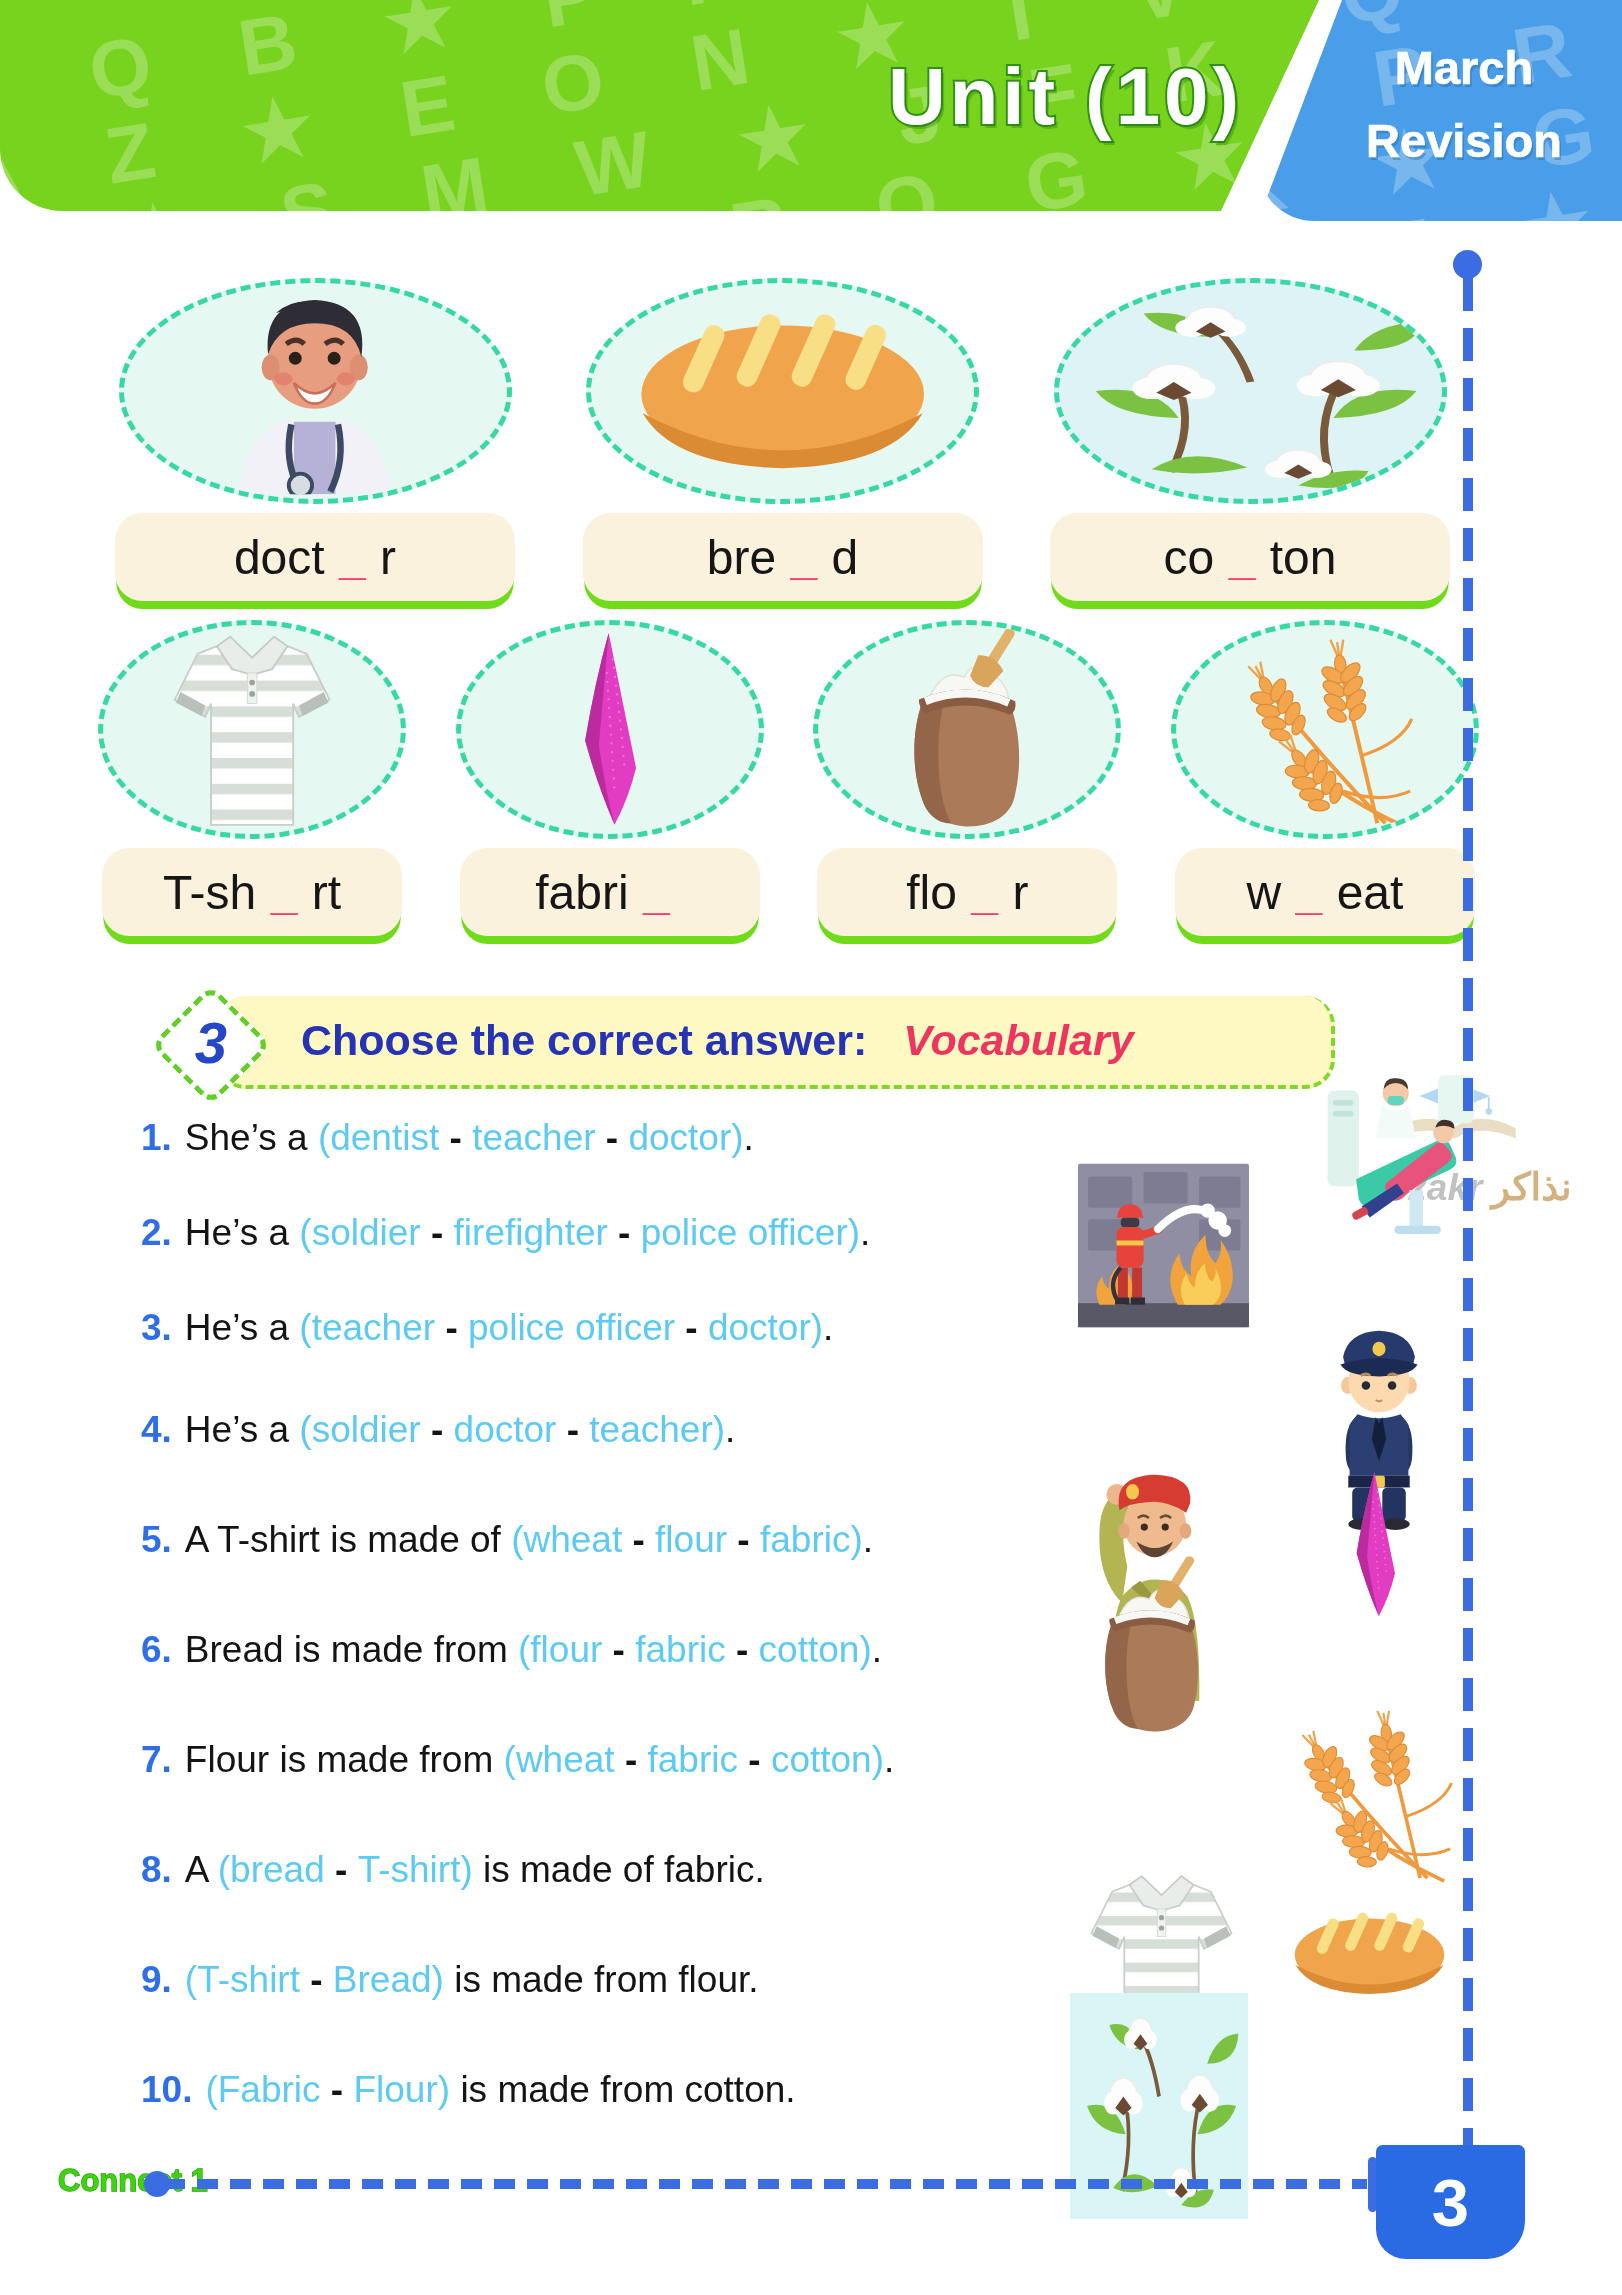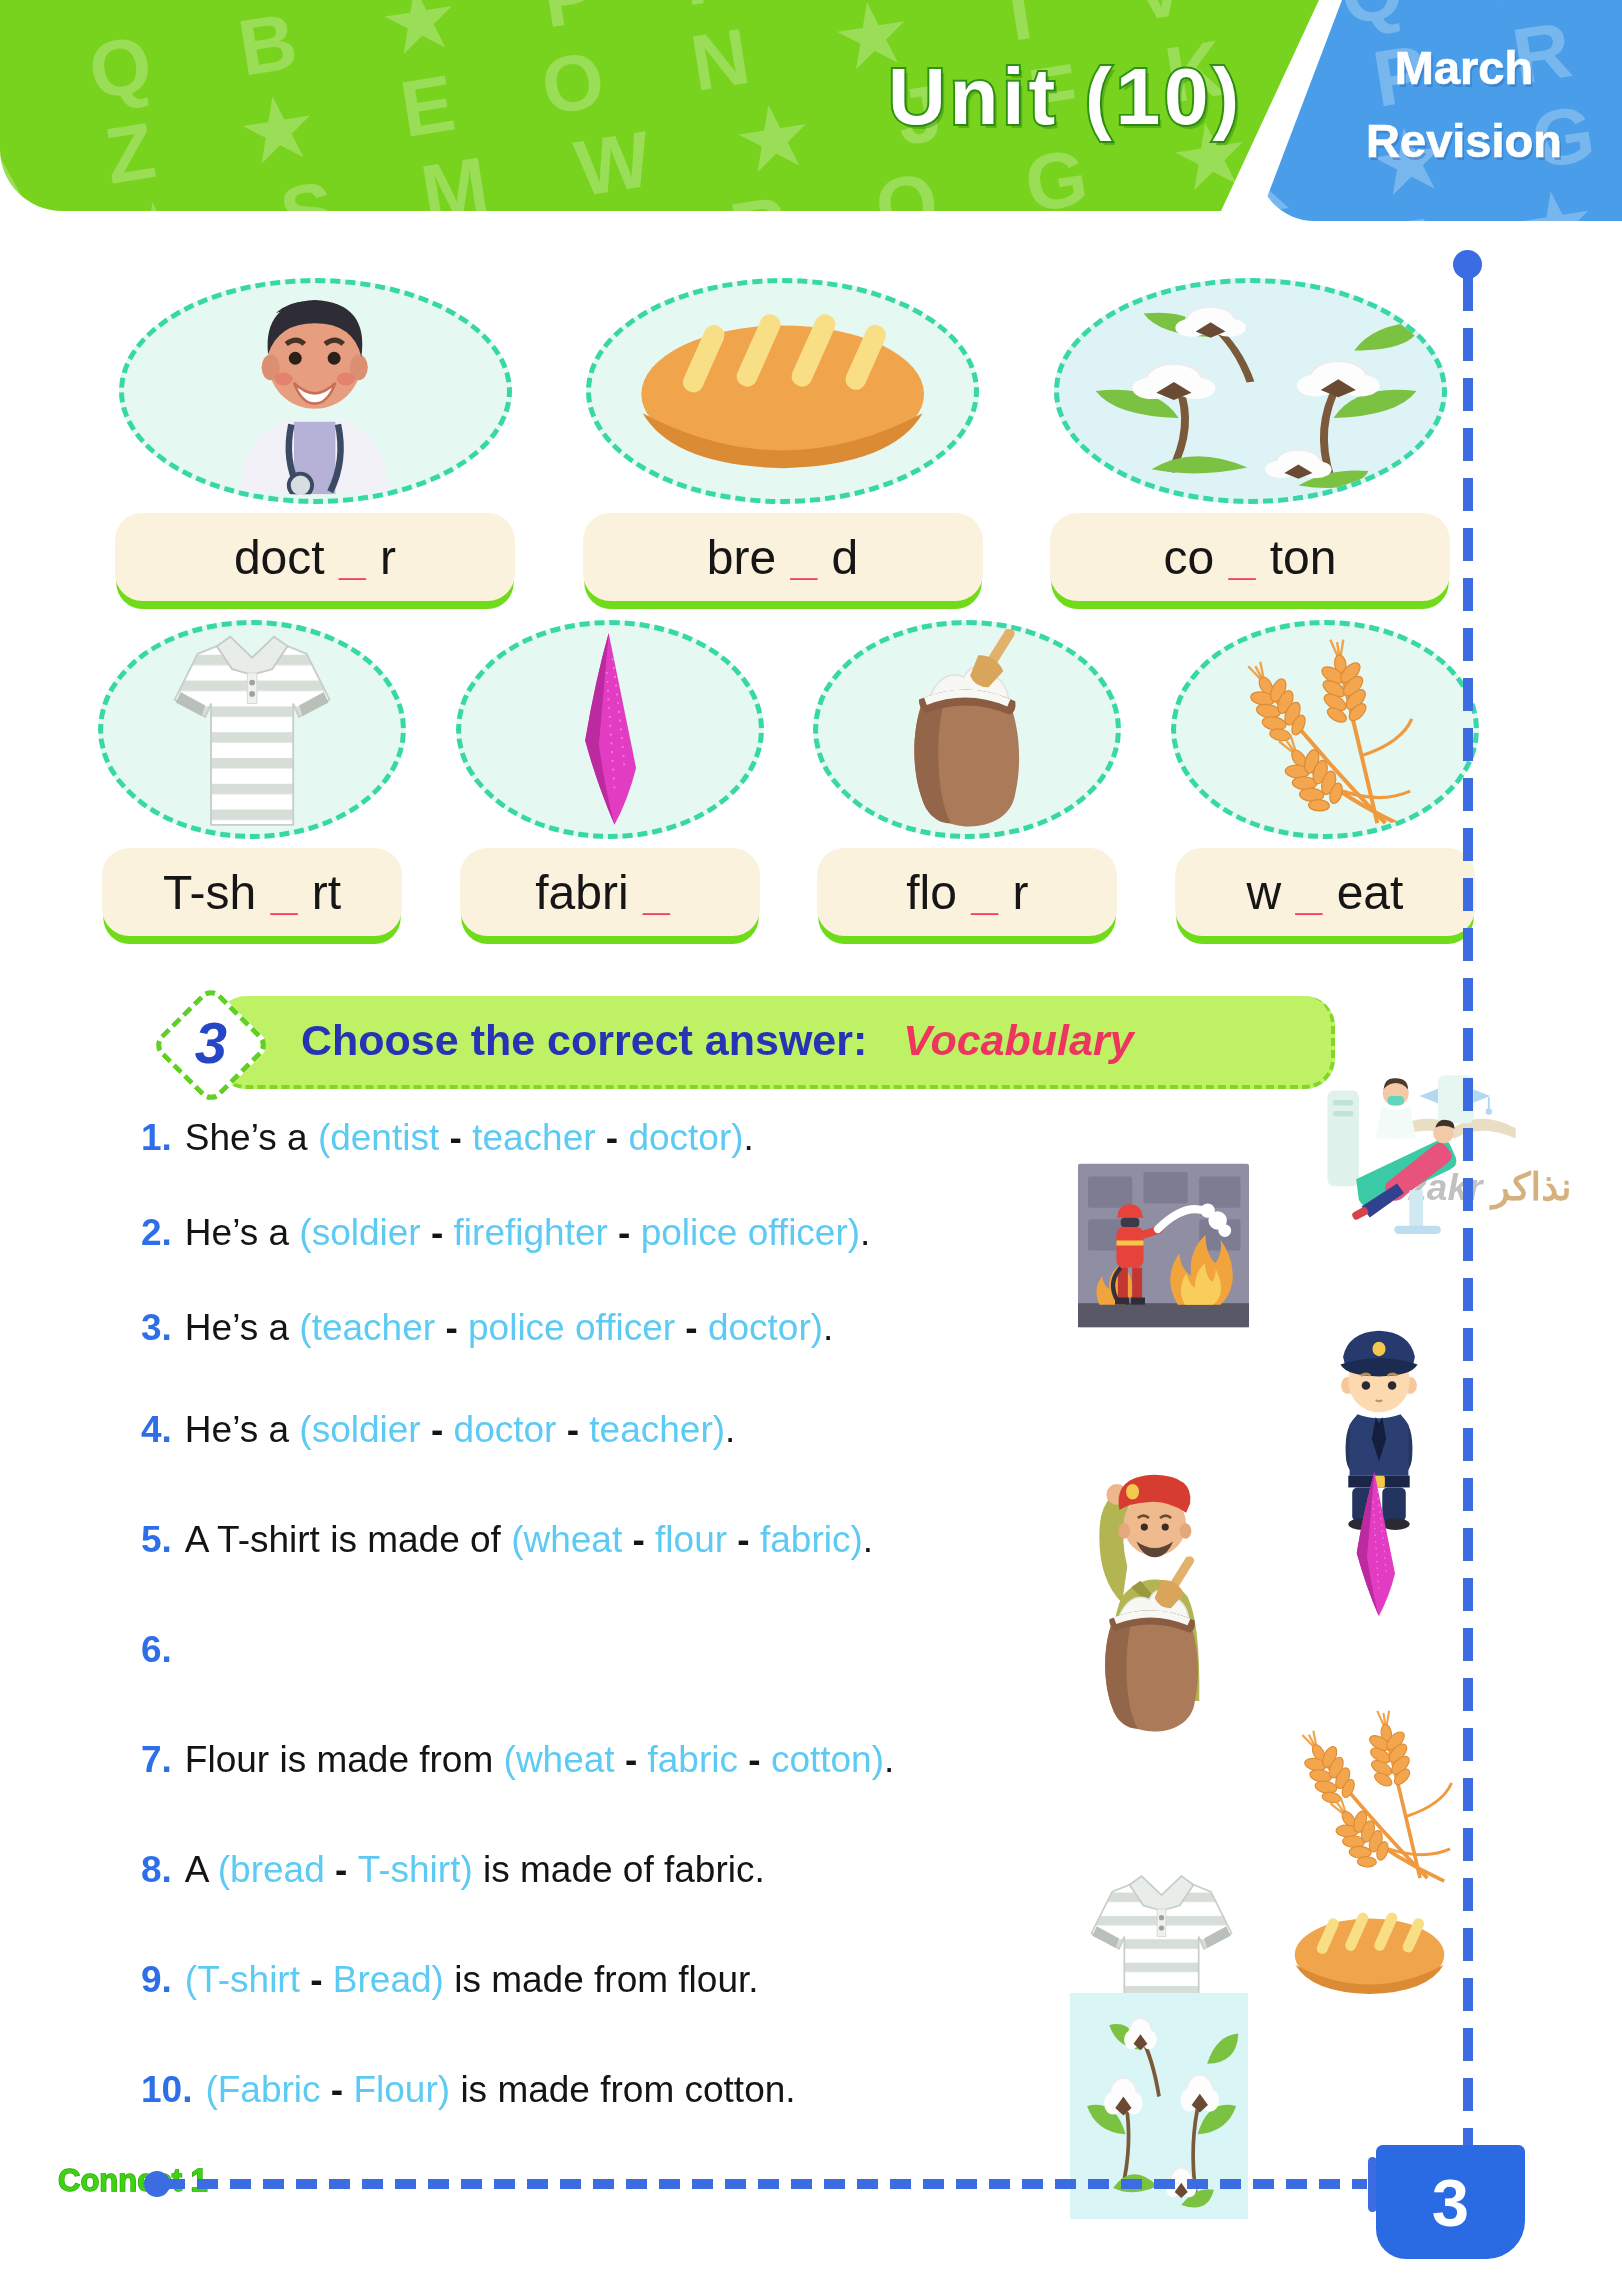--- a/index.html
+++ b/index.html
@@ -36,21 +36,21 @@
   .ellipse-cotton > svg{width:100%;height:100%;}
   .wordbox{margin-top:9.2px;background:#fbf2de;border-radius:27.5px;
     box-shadow:0 9.2px 0 -1.3px #6fdb19;height:88px;display:flex;align-items:center;justify-content:center;
     font-size:48px;color:#161616;}
   .row1 .wordbox{width:400px;}
   .row2 .wordbox{width:300px;}
   .gap{color:#f23f68;font-weight:700;margin:0 14.4px;}
 
   
   .section-head{position:absolute;left:164px;top:993px;width:1171px;height:105px;}
-  .sec-box{position:absolute;left:52px;top:2.6px;right:0;height:93px;background:#bef264;
+  .sec-box{position:absolute;left:52px;top:2.6px;right:0;height:93px;background:#fef9c3;
     border-radius:30px;border-bottom:4.6px dashed #80d629;border-right:4.6px dashed #80d629;
     display:flex;align-items:center;padding-left:85px;box-sizing:border-box;}
   .sec-diamond{position:absolute;left:3.9px;top:9.2px;width:76px;height:76px;background:#ffffff;
     border:5.2px dashed #62cf27;border-radius:14.4px;transform:rotate(45deg);}
   .sec-num{position:absolute;left:3.9px;top:7.9px;width:86px;height:84px;display:flex;
     align-items:center;justify-content:center;font-size:58px;font-weight:800;font-style:italic;color:#2646c8;}
   .sec-title{font-size:43px;font-weight:800;color:#2533b4;}
   .sec-tag{font-size:43px;font-weight:800;color:#ee3560;margin-left:36px;font-style:italic;}
 
   
@@ -454,20 +454,21 @@
       <div class="q">
         <span class="q-num">4.</span>
         <span class="q-body"><span class="q-plain">He’s a </span><span class="q-paren">(</span><span class="q-opt">soldier</span><span class="q-sep"> - </span><span class="q-opt">doctor</span><span class="q-sep"> - </span><span class="q-opt">teacher</span><span class="q-paren">)</span><span class="q-plain">.</span></span>
       </div>
       <div class="q">
         <span class="q-num">5.</span>
         <span class="q-body"><span class="q-plain">A T-shirt is made of </span><span class="q-paren">(</span><span class="q-opt">wheat</span><span class="q-sep"> - </span><span class="q-opt">flour</span><span class="q-sep"> - </span><span class="q-opt">fabric</span><span class="q-paren">)</span><span class="q-plain">.</span></span>
       </div>
       <div class="q">
         <span class="q-num">6.</span>
+        <span class="q-body"><span class="q-plain">Bread is made from </span><span class="q-paren">(</span><span class="q-opt">flour</span><span class="q-sep"> - </span><span class="q-opt">fabric</span><span class="q-sep"> - </span><span class="q-opt">cotton</span><span class="q-paren">)</span><span class="q-plain">.</span></span>
       </div>
       <div class="q">
         <span class="q-num">7.</span>
         <span class="q-body"><span class="q-plain">Flour is made from </span><span class="q-paren">(</span><span class="q-opt">wheat</span><span class="q-sep"> - </span><span class="q-opt">fabric</span><span class="q-sep"> - </span><span class="q-opt">cotton</span><span class="q-paren">)</span><span class="q-plain">.</span></span>
       </div>
       <div class="q">
         <span class="q-num">8.</span>
         <span class="q-body"><span class="q-plain">A </span><span class="q-paren">(</span><span class="q-opt">bread</span><span class="q-sep"> - </span><span class="q-opt">T-shirt</span><span class="q-paren">)</span><span class="q-plain"> is made of fabric.</span></span>
       </div>
       <div class="q">

